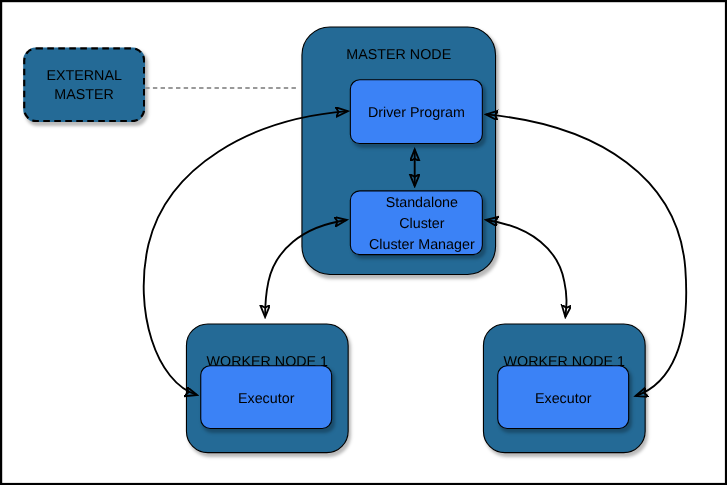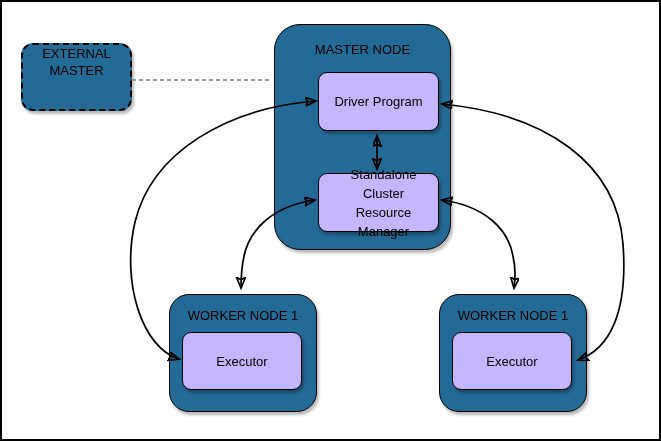--- a/index.html
+++ b/index.html
@@ -6,42 +6,42 @@
   #canvas{
     position:relative;width:661px;height:441px;background:#ffffff;
     border:2px solid #000;box-sizing:border-box;overflow:hidden;
   }
   .node{
     position:absolute;box-sizing:border-box;background:#246a96;
     border:1.5px solid #000;color:#000;
     box-shadow:2px 3px 3px rgba(0,0,0,0.28);
   }
   .component{
-    position:absolute;box-sizing:border-box;background:#c4b5fd;
+    position:absolute;box-sizing:border-box;background:#3b82f6;
     border:1.5px solid #000;border-radius:9px;color:#000;
     box-shadow:2px 3px 3px rgba(0,0,0,0.28);
     display:flex;flex-direction:column;align-items:center;justify-content:center;
     text-align:center;font-size:13px;line-height:19px;
   }
   .node-title{
     text-align:center;font-size:13px;color:#000;white-space:nowrap;
   }
   #external-storage{
     left:19px;top:41px;width:111px;height:68px;border-radius:12px;
     border:2px dashed #000;
-    display:flex;flex-direction:column;align-items:center;justify-content:flex-start;
+    display:flex;flex-direction:column;align-items:center;justify-content:center;
     font-size:13px;line-height:17px;text-align:center;
   }
   #master-node{left:272px;top:22px;width:177px;height:226px;border-radius:26px;}
   #master-node .node-title{padding-top:17px;}
   #driver-program{left:316px;top:70px;width:121px;height:59px;}
   #resource-manager{left:316px;top:171px;width:121px;height:59px;padding-left:10px;}
   #worker-node-left{left:167px;top:292px;width:148px;height:118px;border-radius:20px;}
   #worker-node-right{left:437px;top:292px;width:148px;height:118px;border-radius:20px;}
-  .worker-title{padding-top:13px;}
+  .worker-title{padding-top:26px;}
   #executor-left{left:180px;top:330px;width:120px;height:58px;}
   #executor-right{left:450px;top:330px;width:120px;height:58px;}
   #arrow-layer{
     position:absolute;left:0;top:0;width:657px;height:437px;
     pointer-events:none;z-index:5;
   }
   #arrow-layer path{fill:none;stroke:#000;stroke-width:1.7;}
   #link-external-master{stroke:#999 !important;stroke-width:2 !important;stroke-dasharray:4 3;}
 </style>
 </head>
@@ -57,21 +57,21 @@
   <div id="master-node" class="node">
     <div class="node-title">MASTER NODE</div>
   </div>
 
   <div id="driver-program" class="component">
     <span>Driver Program</span>
   </div>
 
   <div id="resource-manager" class="component">
     <span>Standalone Cluster</span>
-    <span>Resource Manager</span>
+    <span>Cluster Manager</span>
   </div>
 
   <div id="worker-node-left" class="node">
     <div class="node-title worker-title">WORKER NODE 1</div>
   </div>
   <div id="executor-left" class="component">
     <span>Executor</span>
   </div>
 
   <div id="worker-node-right" class="node">

